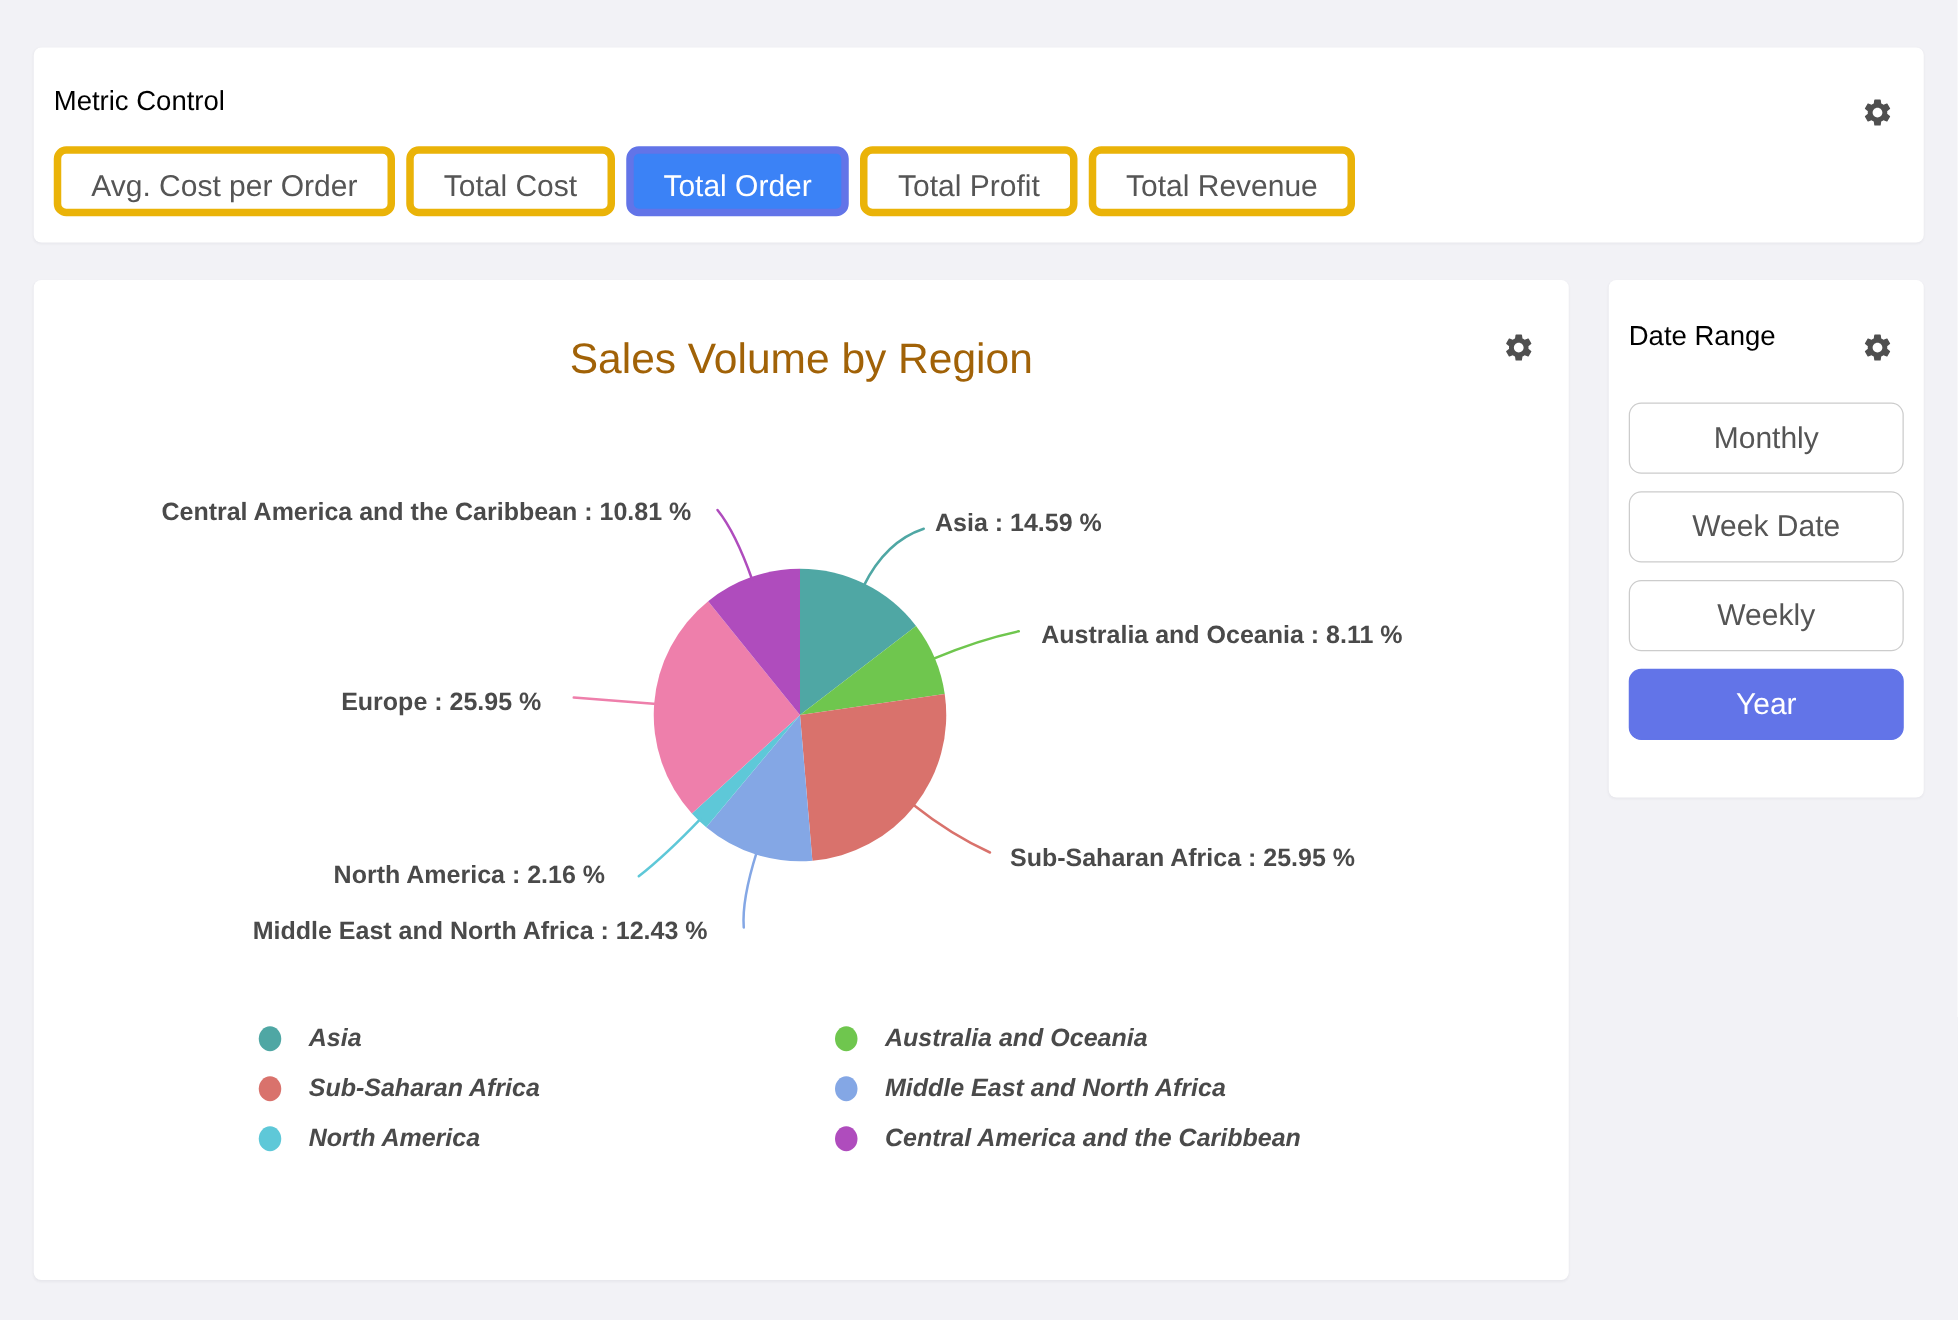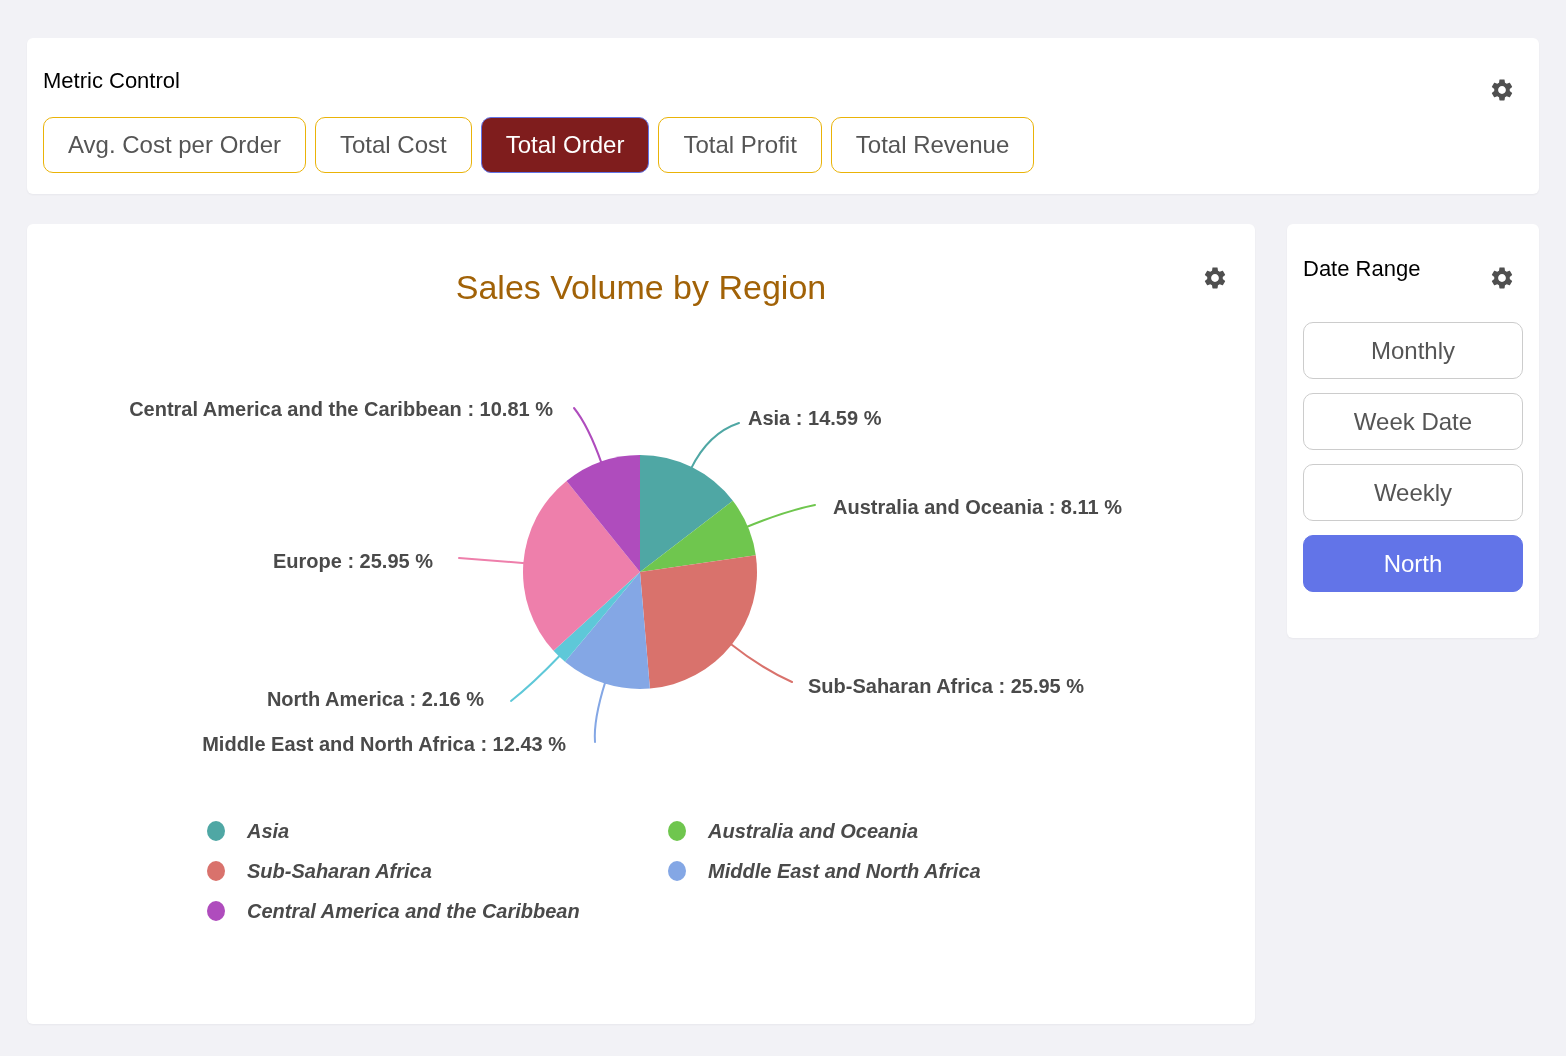--- a/index.html
+++ b/index.html
@@ -21,27 +21,27 @@
 
   
   .metric-card { padding: 30px 16px 21px 16px; margin-bottom: 30px; }
   .panel-title {
     font-size: 22px; font-weight: 400; color: #000000;
     margin: 0;
   }
   .metric-card .panel-title { margin-bottom: 23px; }
   .metric-buttons { display: flex; gap: 9px; }
   .chip {
-    border: 1px solid #eab308; border-radius: 10px;
+    border: 6px solid #eab308; border-radius: 10px;
     background: #ffffff; color: #555555;
     font-family: inherit; font-size: 24px;
     height: 56px; padding: 0 24px; line-height: 54px;
     cursor: pointer; white-space: nowrap;
   }
-  .chip.selected { background: #7f1d1d; border-color: #6274e8; color: #ffffff; }
+  .chip.selected { background: #3b82f6; border-color: #6274e8; color: #ffffff; }
 
   
   .content-row { display: flex; gap: 32px; align-items: flex-start; }
 
   
   .chart-card { width: 1228px; height: 800px; }
   .chart-title {
     text-align: center; font-size: 34px; font-weight: 400;
     color: #a16207; margin: 0; padding-top: 44px;
   }
@@ -148,35 +148,39 @@
           </div>
           <div class="legend-item">
             <span class="legend-dot" style="background: rgb(217, 114, 108);"></span>
             <span class="legend-label">Sub-Saharan Africa</span>
           </div>
           <div class="legend-item">
             <span class="legend-dot" style="background: rgb(132, 167, 229);"></span>
             <span class="legend-label">Middle East and North Africa</span>
           </div>
           <div class="legend-item">
+            <span class="legend-dot" style="background: rgb(94, 200, 216);"></span>
+            <span class="legend-label">North America</span>
+          </div>
+          <div class="legend-item">
             <span class="legend-dot" style="background: rgb(175, 76, 189);"></span>
             <span class="legend-label">Central America and the Caribbean</span>
           </div>
         </div>
     </section>
 
     <aside class="card date-card">
       <h2 class="panel-title">Date Range</h2>
       <button class="gear-btn">
         <svg viewBox="0 0 24 24">
           <path d="M19.14 12.94c.04-.3.06-.61.06-.94 0-.32-.02-.64-.07-.94l2.03-1.58c.18-.14.23-.41.12-.61l-1.92-3.32c-.12-.22-.37-.29-.59-.22l-2.39.96c-.5-.38-1.03-.7-1.62-.94l-.36-2.54c-.04-.24-.24-.41-.48-.41h-3.84c-.24 0-.43.17-.47.41l-.36 2.54c-.59.24-1.13.57-1.62.94l-2.39-.96c-.22-.08-.47 0-.59.22L2.74 8.87c-.12.21-.08.47.12.61l2.03 1.58c-.05.3-.09.63-.09.94s.02.64.07.94l-2.03 1.58c-.18.14-.23.41-.12.61l1.92 3.32c.12.22.37.29.59.22l2.39-.96c.5.38 1.03.7 1.62.94l.36 2.54c.05.24.24.41.48.41h3.84c.24 0 .44-.17.47-.41l.36-2.54c.59-.24 1.13-.56 1.62-.94l2.39.96c.22.08.47 0 .59-.22l1.92-3.32c.12-.22.07-.47-.12-.61l-2.01-1.58zM12 15.6c-1.98 0-3.6-1.62-3.6-3.6s1.62-3.6 3.6-3.6 3.6 1.62 3.6 3.6-1.62 3.6-3.6 3.6z"></path>
         </svg>
       </button>
       <div id="date-buttons">
           <button class="date-btn">Monthly</button>
           <button class="date-btn">Week Date</button>
           <button class="date-btn">Weekly</button>
-          <button class="date-btn selected">North</button>
+          <button class="date-btn selected">Year</button>
         </div>
     </aside>
 
   </div>
 </div>
 
 </body></html>

